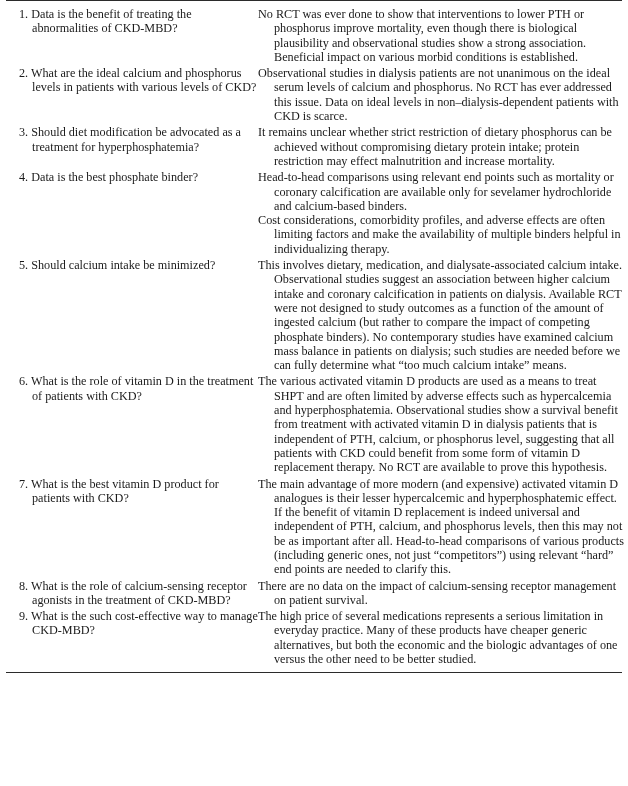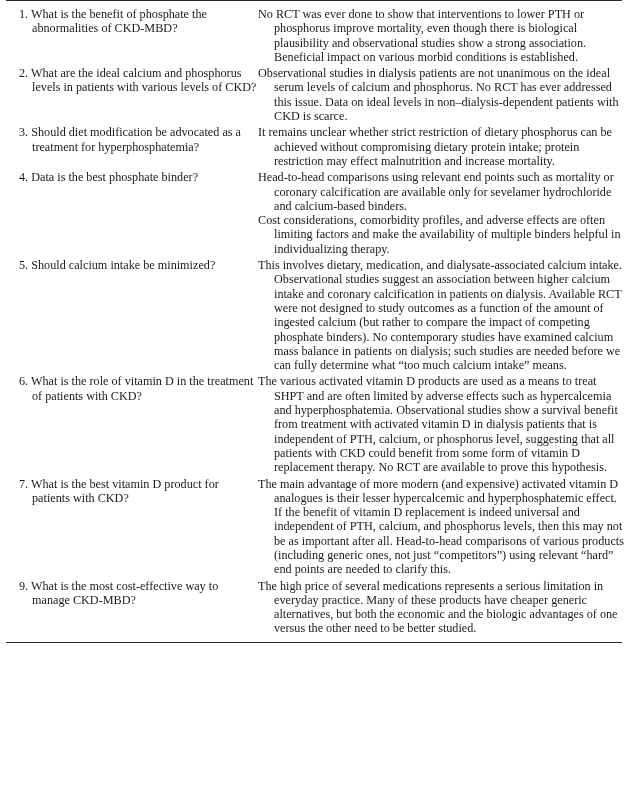--- a/index.html
+++ b/index.html
@@ -100,21 +100,21 @@
 
 <div class="table-figure">
 
 
   <div class="rule-top"></div>
 
   <table class="qa">
     <tbody>
         <tr>
           <td class="q-cell">
-            <p class="hang"><span class="num">1.</span> <span>What is the benefit of phosphate the abnormalities of CKD-MBD?</span></p>
+            <p class="hang"><span class="num">1.</span> <span>Data is the benefit of treating the abnormalities of CKD-MBD?</span></p>
           </td>
           <td class="a-cell">
             <p>No RCT was ever done to show that interventions to lower PTH or phosphorus improve mortality, even though there is biological plausibility and observational studies show a strong association. Beneficial impact on various morbid conditions is established.</p>
           </td>
         </tr>
         <tr>
           <td class="q-cell">
             <p class="hang"><span class="num">2.</span> <span>What are the ideal calcium and phosphorus levels in patients with various levels of CKD?</span></p>
           </td>
           <td class="a-cell">
@@ -157,21 +157,29 @@
         <tr>
           <td class="q-cell">
             <p class="hang"><span class="num">7.</span> <span>What is the best vitamin D product for patients with CKD?</span></p>
           </td>
           <td class="a-cell">
             <p>The main advantage of more modern (and expensive) activated vitamin D analogues is their lesser hypercalcemic and hyperphosphatemic effect. If the benefit of vitamin D replacement is indeed universal and independent of PTH, calcium, and phosphorus levels, then this may not be as important after all. Head-to-head comparisons of various products (including generic ones, not just “competitors”) using relevant “hard” end points are needed to clarify this.</p>
           </td>
         </tr>
         <tr>
           <td class="q-cell">
-            <p class="hang"><span class="num">9.</span> <span>What is the most cost-effective way to manage CKD-MBD?</span></p>
+            <p class="hang"><span class="num">8.</span> <span>What is the role of calcium-sensing receptor agonists in the treatment of CKD-MBD?</span></p>
+          </td>
+          <td class="a-cell">
+            <p>There are no data on the impact of calcium-sensing receptor management on patient survival.</p>
+          </td>
+        </tr>
+        <tr>
+          <td class="q-cell">
+            <p class="hang"><span class="num">9.</span> <span>What is the such cost-effective way to manage CKD-MBD?</span></p>
           </td>
           <td class="a-cell">
             <p>The high price of several medications represents a serious limitation in everyday practice. Many of these products have cheaper generic alternatives, but both the economic and the biologic advantages of one versus the other need to be better studied.</p>
           </td>
         </tr>
       </tbody>
   </table>
 
   <div class="rule-bottom"></div>
 </div>

